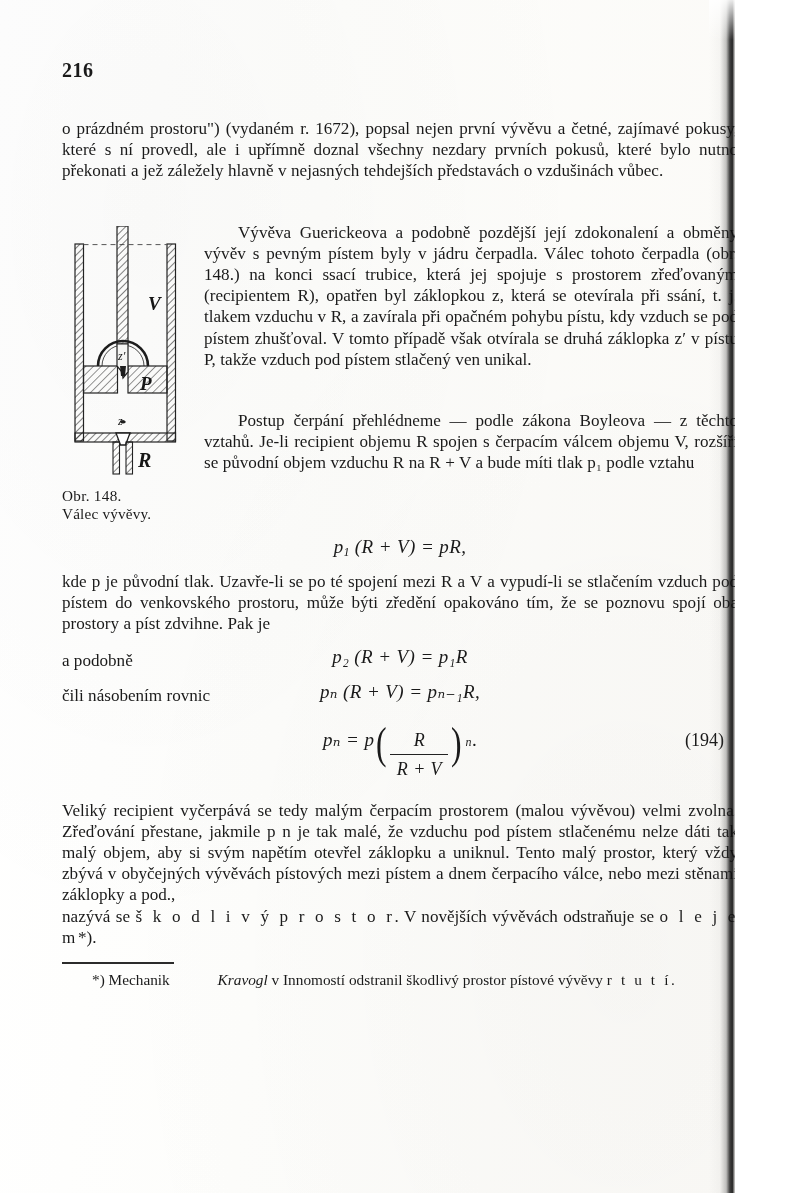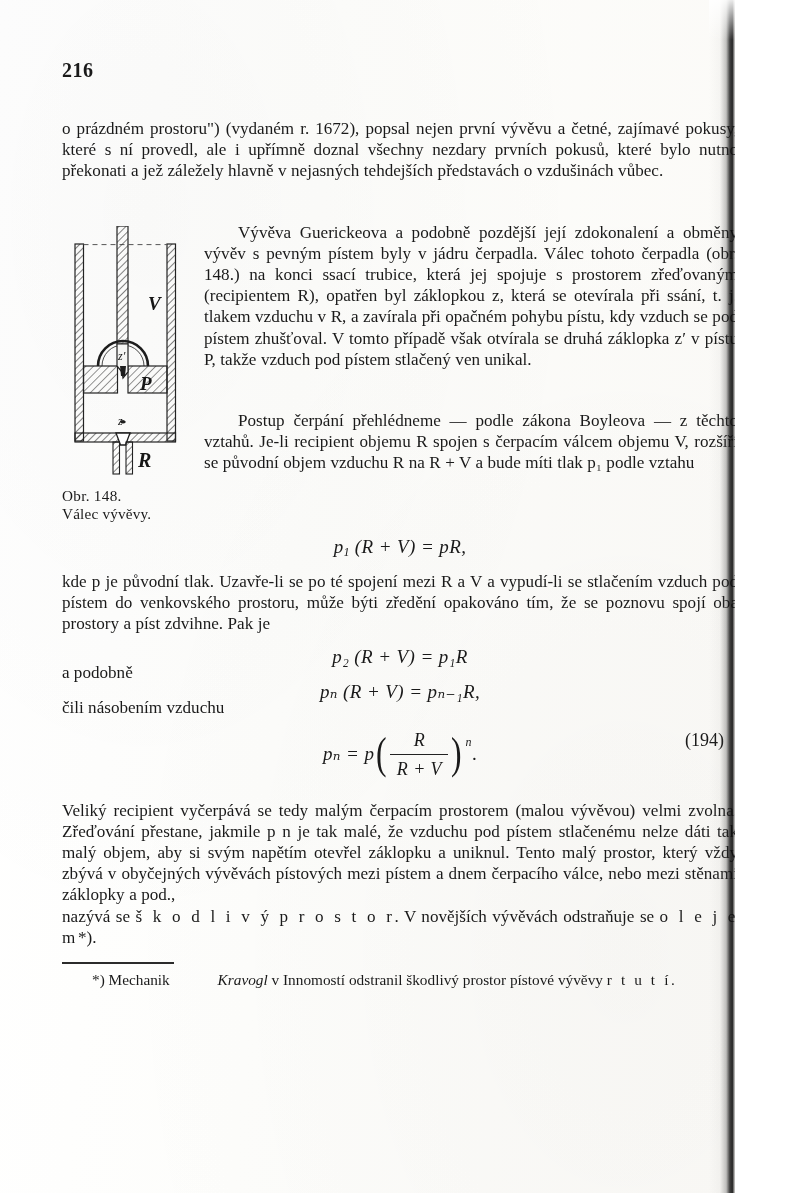--- a/index.html
+++ b/index.html
@@ -105,21 +105,21 @@
     line-height: 26px;
     margin: 9px 0 6px 0;
     min-height: 26px;
   }
   .eq-center {
     text-align: center;
   }
   .eq-lead {
     position: absolute;
     left: 0;
-    top: 16px;
+    top: 4px;
     font-size: 17.1px;
     line-height: 26px;
     font-family: "Liberation Serif", serif;
   }
   .math {
     font-family: "Liberation Serif", "DejaVu Serif", serif;
     font-style: italic;
     font-size: 19px;
     letter-spacing: 0.4px;
   }
@@ -134,21 +134,21 @@
     right: 14px;
     top: 0;
     font-style: normal;
     font-size: 18px;
     font-family: "Liberation Serif", serif;
   }
 
   
   .frac-eq {
     display: inline-flex;
-    align-items: center;
+    align-items: flex-start;
     justify-content: center;
     font-style: italic;
   }
   .paren {
     font-style: normal;
     font-size: 44px;
     line-height: 34px;
     font-family: "Liberation Serif", serif;
     transform: scaleX(0.72);
     display: inline-block;
@@ -285,21 +285,21 @@
     <p class="body">kde p je původní tlak. Uzavře-li se po té spojení mezi R a V a vypudí-li se stlačením vzduch pod pístem do venkovského prostoru, může býti zředění opakováno tím, že se poznovu spojí oba prostory a píst zdvihne. Pak je</p>
 
     <div class="eqline">
       <span class="eq-lead">a podobně</span>
       <div class="eq-center">
         <span class="math">p₂ (R + V) = p₁R</span>
       </div>
     </div>
 
     <div class="eqline">
-      <span class="eq-lead">čili násobením vzduchu</span>
+      <span class="eq-lead">čili násobením rovnic</span>
       <div class="eq-center">
         <span class="math">pₙ (R + V) = pₙ₋₁R,</span>
       </div>
     </div>
 
 
     <div class="eqline" style="margin-top:22px;margin-bottom:18px;">
       <div class="eq-center">
         <span class="frac-eq math">
           <span>pₙ = p</span>

